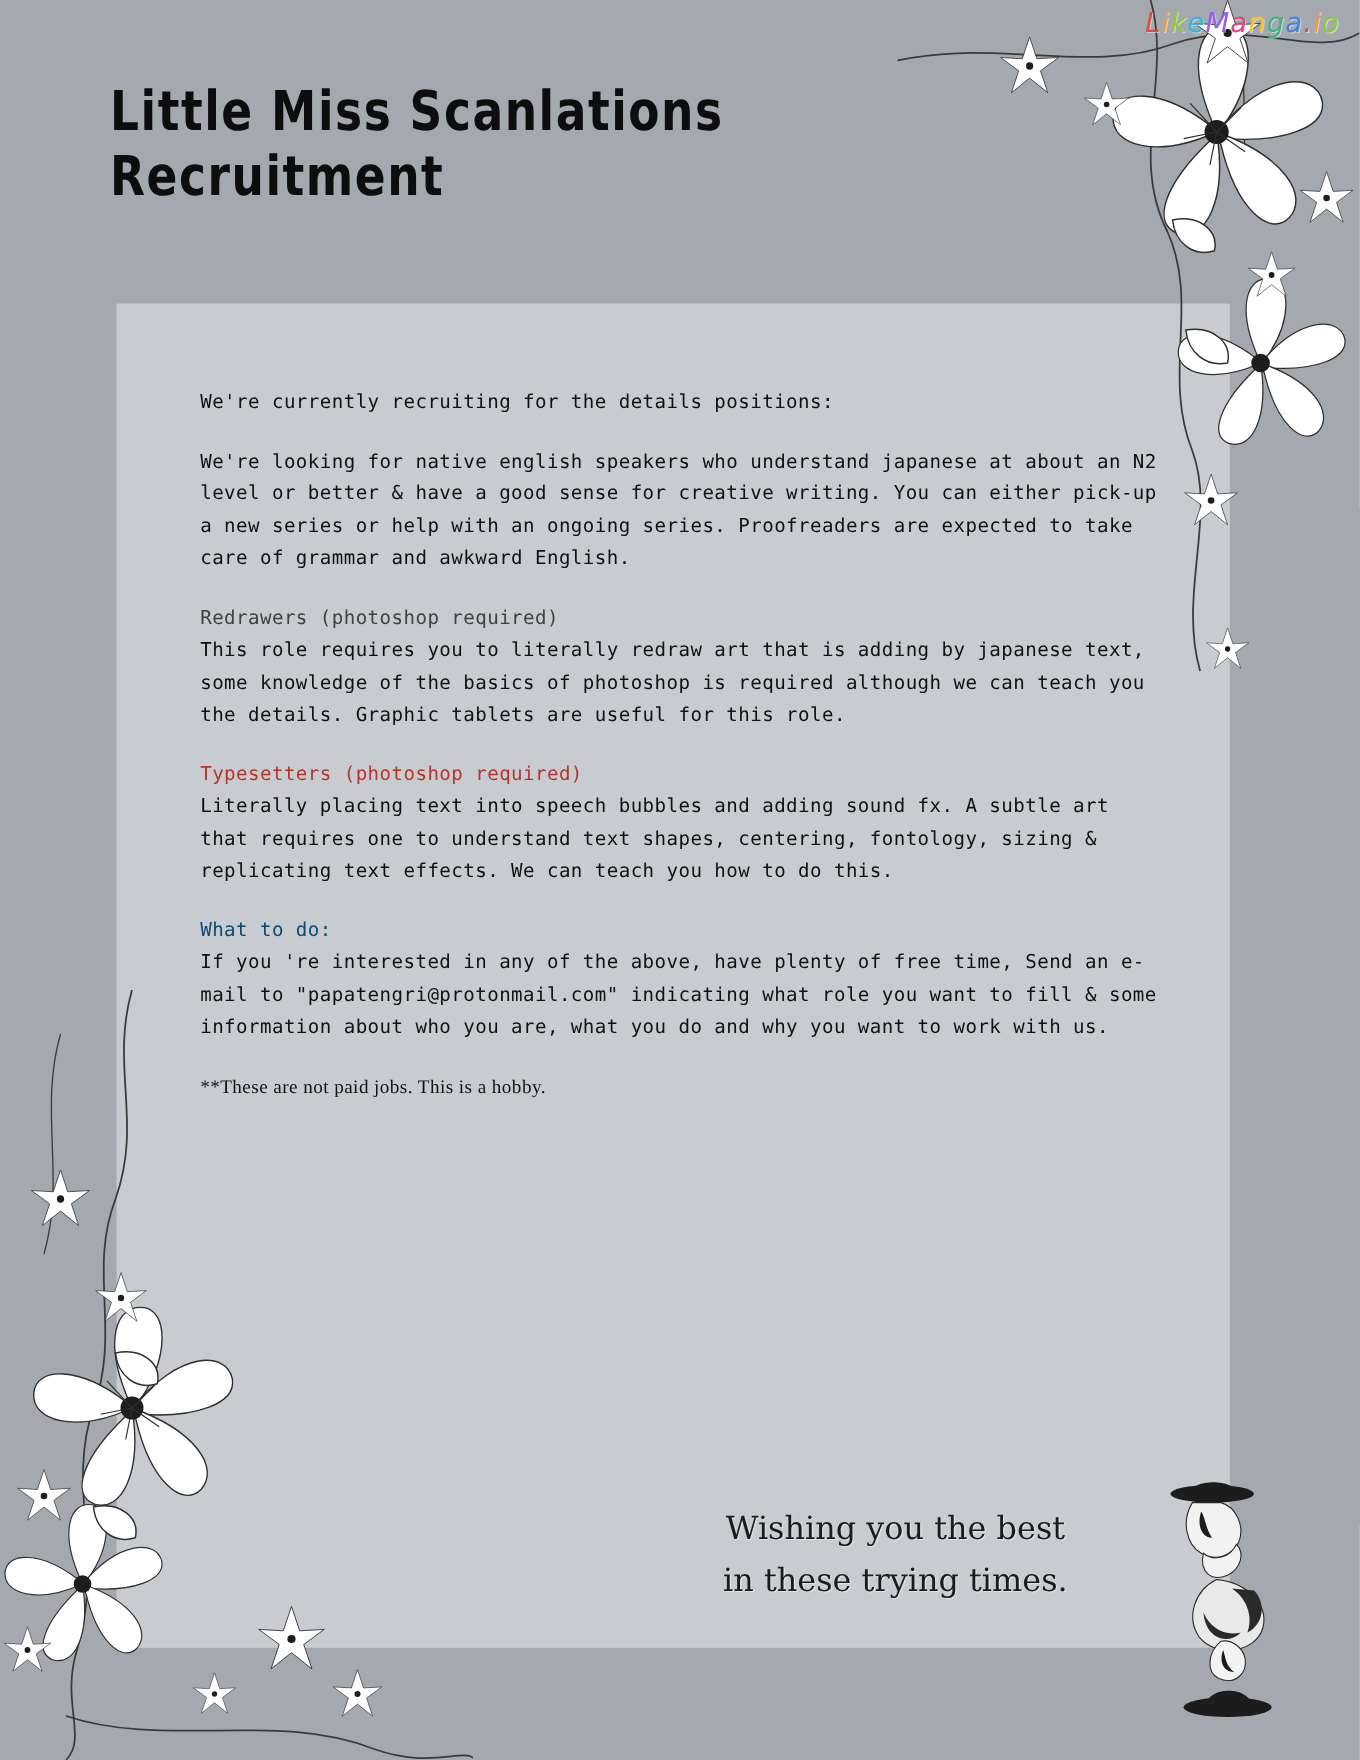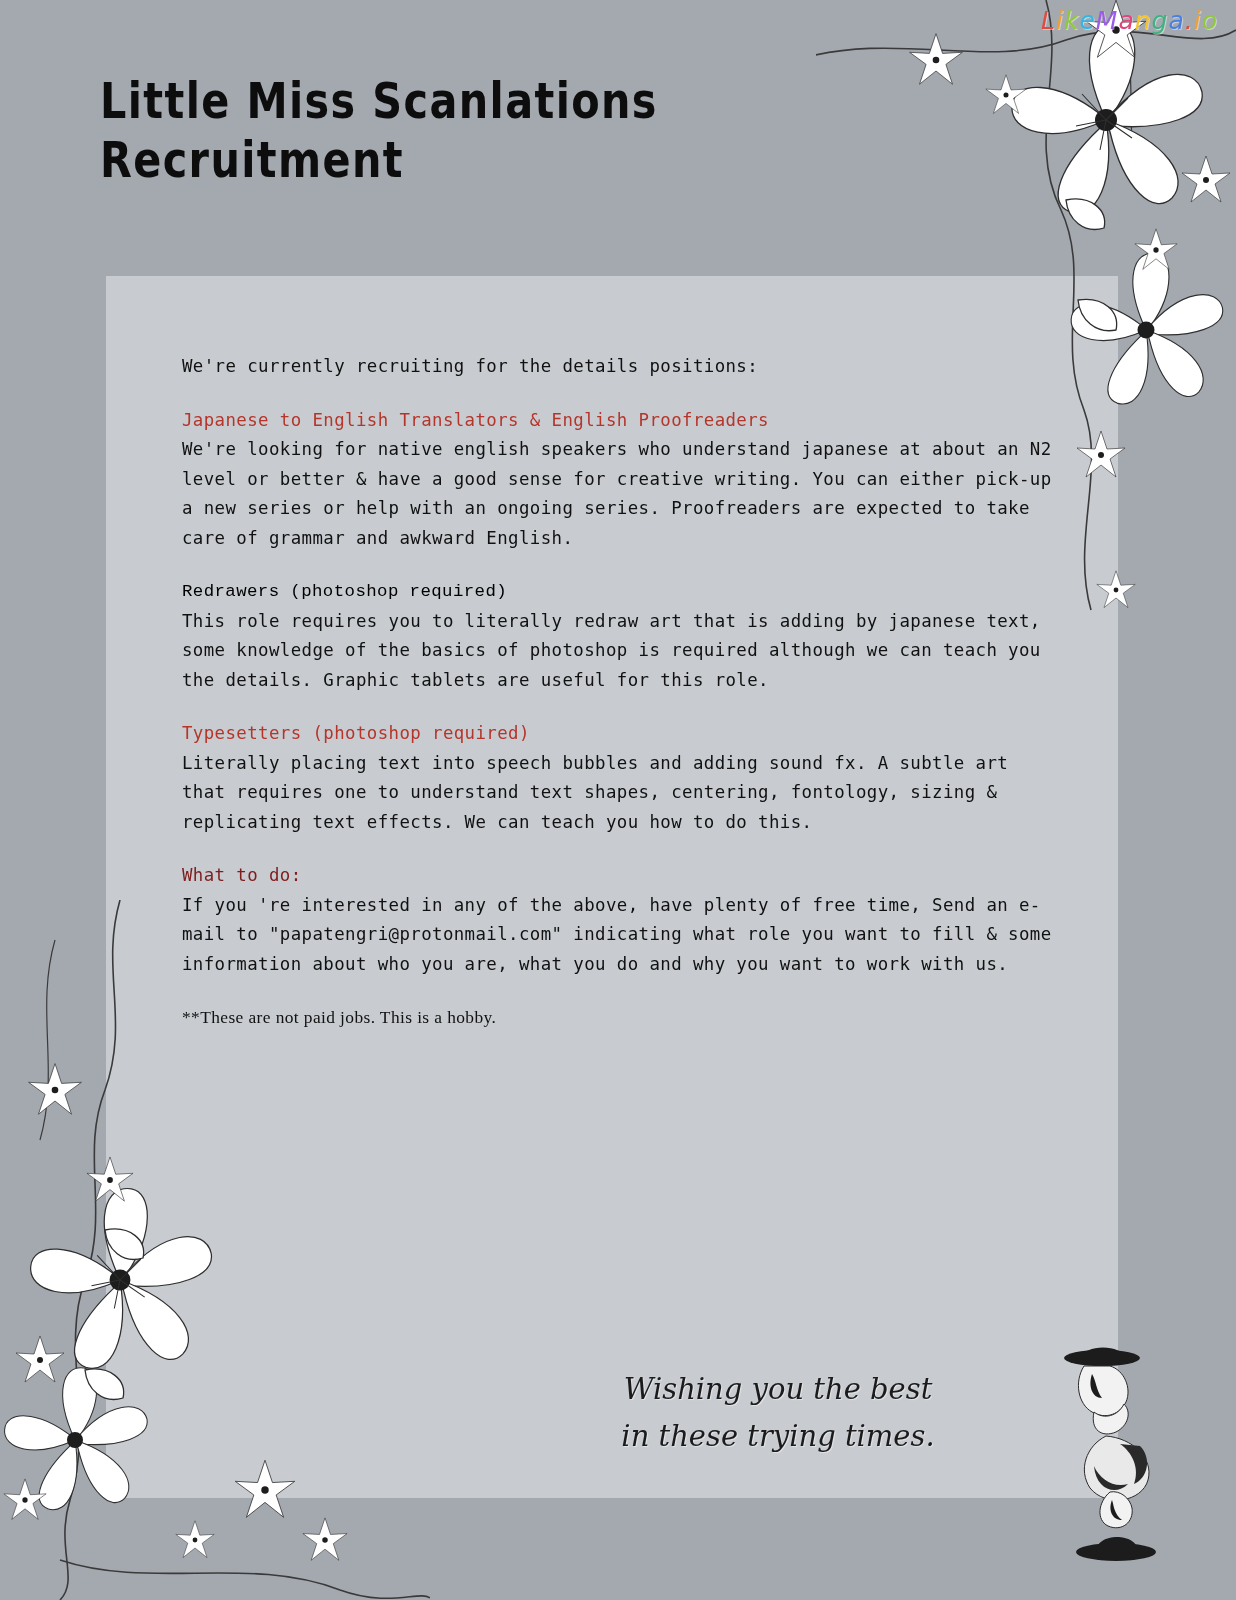--- a/index.html
+++ b/index.html
@@ -87,26 +87,25 @@
     margin: 0;
     font-size: 17.4px;
     letter-spacing: 0.4px;
   }
   .body-text { margin: 0; }
   .section { margin-bottom: 24px; }
 
   
   #signoff {
     position: absolute;
-    left: 588px;
+    left: 624px;
     top: 1366px;
     width: 380px;
     text-align: center;
     font-family: "DejaVu Serif", serif;
-    font-style: italic;
     font-size: 29px;
     line-height: 47px;
     color: #1b1b1b;
     text-shadow: 1px 1px 1px rgba(255,255,255,0.5);
     z-index: 20;
   }
 
   
   .deco {
     position: absolute;
@@ -268,36 +267,35 @@
 
 <div id="title-block">
   <div id="title-line1">Little Miss Scanlations</div>
   <div id="title-line2">Recruitment</div>
 </div>
 
 <div id="content">
   <p class="para">We're currently recruiting for the details positions:</p>
 
   <div class="section">
-    <p class="heading-red" style="color: rgb(181, 53, 42);">Japanese to English Translators &amp; English Proofreaders</p>
     <p class="body-text">We're looking for native english speakers who understand japanese at about an N2 level or better &amp; have a good sense for creative writing. You can either pick-up a new series or help with an ongoing series. Proofreaders are expected to take care of grammar and awkward English.</p>
   </div>
 
   <div class="section">
-    <p class="heading-red" style="color: #000000; font-family: Liberation Mono, monospace;">Redrawers (photoshop required)</p>
+    <p class="heading-red" style="color: #404040;">Redrawers (photoshop required)</p>
     <p class="body-text">This role requires you to literally redraw art that is adding by japanese text, some knowledge of the basics of photoshop is required although we can teach you the details. Graphic tablets are useful for this role.</p>
   </div>
 
   <div class="section">
     <p class="heading-red" style="color: rgb(181, 53, 42);">Typesetters (photoshop required)</p>
     <p class="body-text">Literally placing text into speech bubbles and adding sound fx. A subtle art that requires one to understand text shapes, centering, fontology, sizing &amp; replicating text effects. We can teach you how to do this.</p>
   </div>
 
   <div class="section">
-    <p class="heading-blue" style="color: #7f1d1d;">What to do:</p>
+    <p class="heading-blue" style="color: #0c4a6e;">What to do:</p>
     <p class="body-text">If you 're interested in any of the above, have plenty of free time, Send an e-mail to "papatengri@protonmail.com" indicating what role you want to fill &amp; some information about who you are, what you do and why you want to work with us.</p>
   </div>
 
   <p class="para">**These are not paid jobs. This is a hobby.</p>
 </div>
 
 <div id="signoff">
   <div>Wishing you the best</div>
   <div>in these trying times.</div>
 </div>

